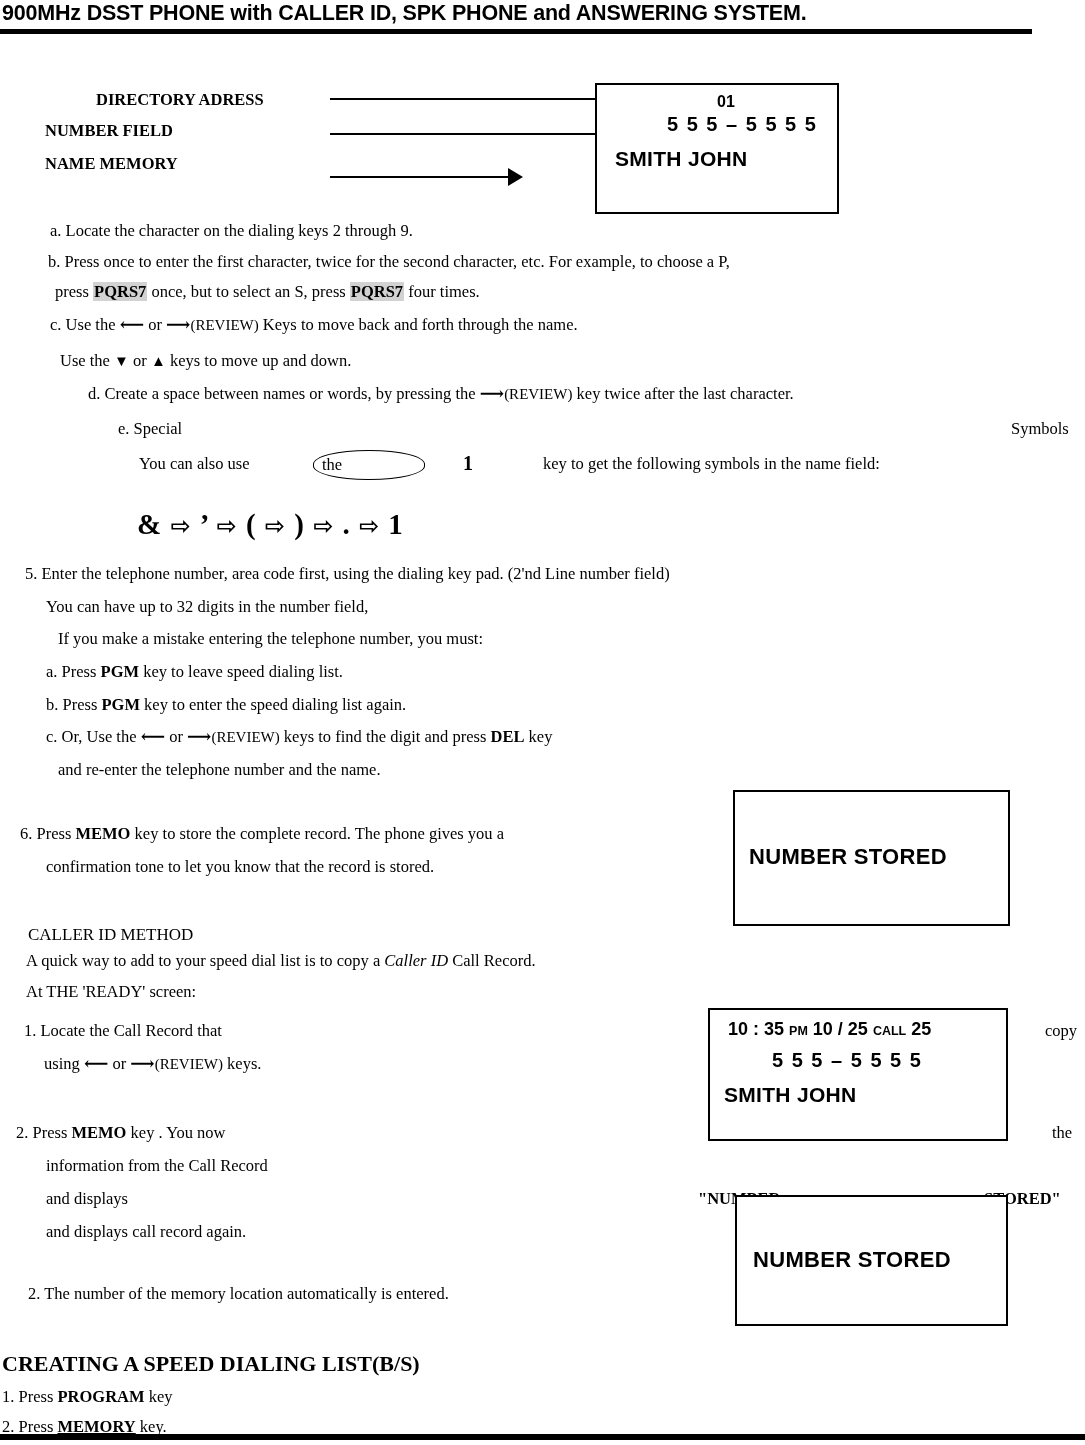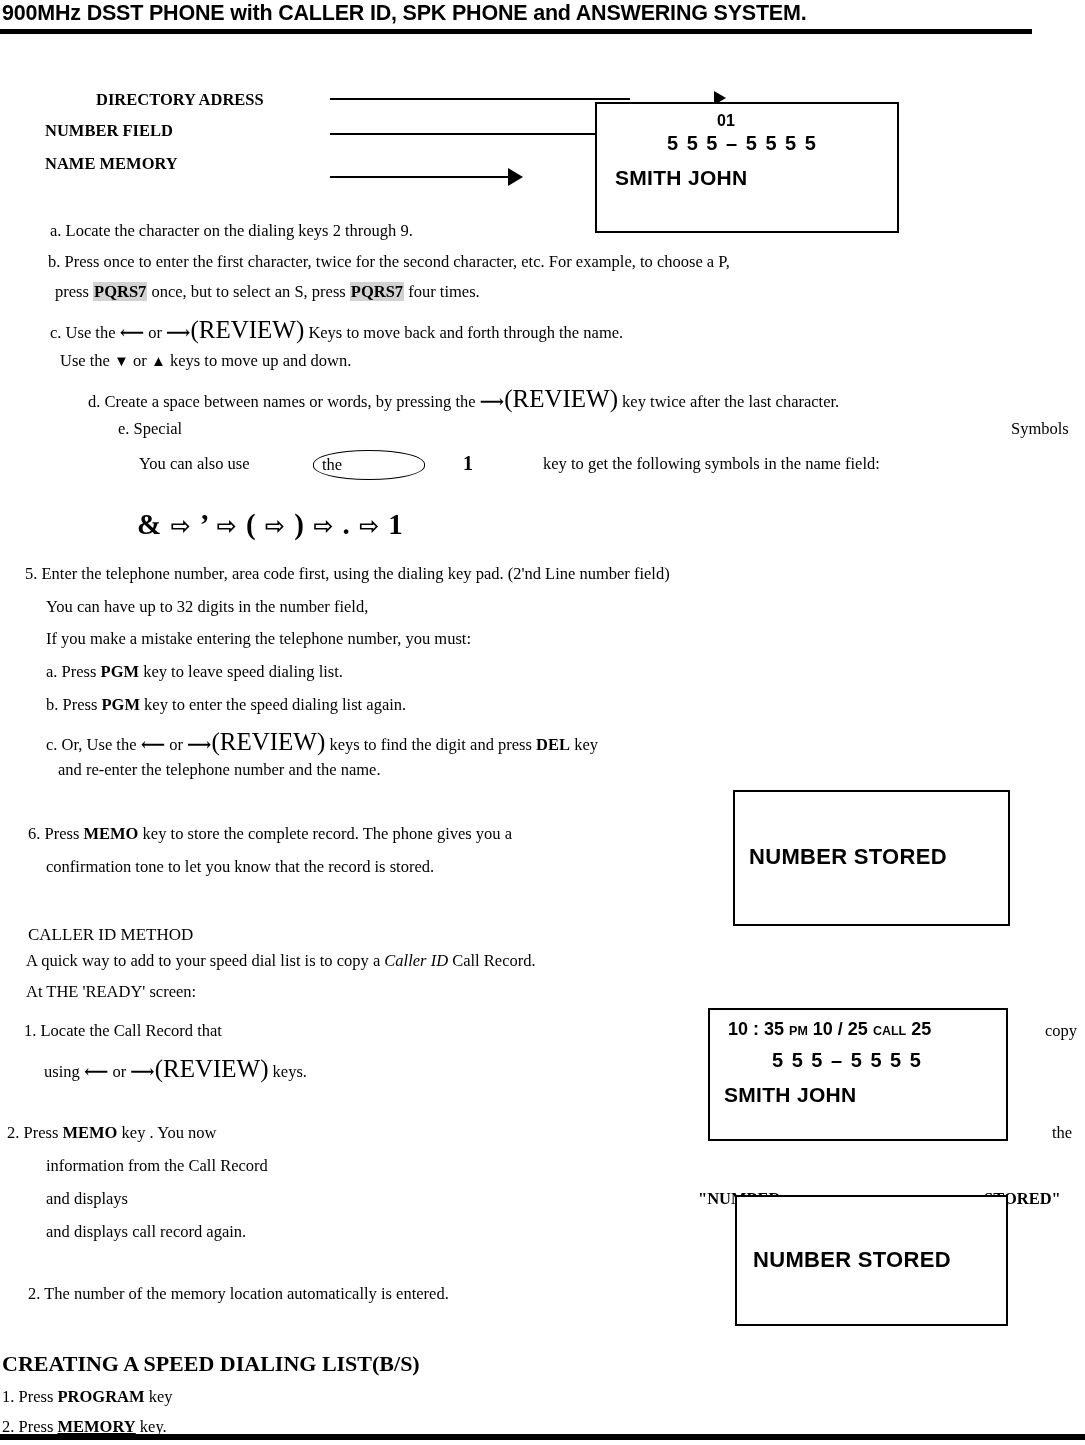--- a/index.html
+++ b/index.html
@@ -57,23 +57,22 @@
     position: absolute;
     border: 2px solid #000;
     background: #fff;
     box-sizing: border-box;
     font-family: "Liberation Sans", "DejaVu Sans", sans-serif;
     font-weight: bold;
   }
   .lcd-main {
     left: 595px;
     top: 83px;
-    width: 304px;
+    width: 244px;
     height: 131px;
-    margin-top: 19px;
   }
   .lcd-main .addr {
     position: absolute;
     left: 120px;
     top: 8px;
     font-size: 16px;
     white-space: nowrap;
   }
   .lcd-main .num {
     position: absolute;
@@ -185,21 +184,21 @@
     text-align: justify;
   }
   .txt b { font-weight: bold; }
   .txt i { font-style: italic; }
   .shade {
     background: #d2d2d2;
     font-weight: bold;
     padding: 0 1px;
   }
   .review {
-    font-size: 25px;
+    font-size: 15px;
   }
   .bigarrow { font-size: 17px; font-weight: bold; }
   .updown { font-size: 15px; }
 
   
   .ellipse-the {
     position: absolute;
     left: 313px;
     top: 450px;
     width: 110px;
@@ -315,37 +314,37 @@
   <span class="ar">⇨</span>
   <span>)</span>
   <span class="ar">⇨</span>
   <span>.</span>
   <span class="ar">⇨</span>
   <span>1</span>
 </div>
 
 <div class="txt" style="left:25px; top:565px;">5.  Enter the telephone number, area code first, using the dialing key pad. (2'nd Line number field)</div>
 <div class="txt" style="left:46px; top:598px;">You can have up to 32 digits in the number field,</div>
-<div class="txt" style="left:46px; top:630px;">If you make a mistake entering the telephone number, you must:</div>
+<div class="txt" style="left:58px; top:630px;">If you make a mistake entering the telephone number, you must:</div>
 
 <div class="txt" style="left:46px; top:663px;">
   <span>a.  Press </span><b>PGM</b><span> key to leave speed dialing list.</span>
 </div>
 
 <div class="txt" style="left:46px; top:696px;">
   <span>b.  Press </span><b>PGM</b><span> key to enter the speed dialing list again.</span>
 </div>
 
 <div class="txt" style="left:46px; top:728px;">
   <span>c.  Or, Use the  </span><span class="bigarrow">⟵</span><span> or  </span><span class="bigarrow">⟶</span><span class="review">(REVIEW)</span><span> keys to find the digit and press </span><b>DEL</b><span> key</span>
 </div>
 
 <div class="txt" style="left:58px; top:761px;">and re-enter the telephone number and the name.</div>
 
-<div class="txt" style="left:28px; top:825px;">
+<div class="txt" style="left:20px; top:825px;">
   <span>6.  Press </span><b>MEMO</b><span> key to store the complete record.  The phone gives you a</span>
 </div>
 <div class="txt" style="left:46px; top:858px;">confirmation tone to let you know that the record is stored.</div>
 
 <div class="lcd lcd-stored-1">
   <div class="stored-text">NUMBER STORED</div>
 </div>
 
 <div class="section-head" style="left:28px; top:925px;">CALLER ID METHOD</div>
 
@@ -366,21 +365,21 @@
     <span>10 : 35</span>
     <span class="sm">PM</span>
     <span>10 / 25</span>
     <span class="sm">CALL</span>
     <span>25</span>
   </div>
   <div class="cid-line2">5 5 5 – 5 5 5 5</div>
   <div class="cid-line3">SMITH  JOHN</div>
 </div>
 
-<div class="txt" style="left:7px; top:1124px;">
+<div class="txt" style="left:16px; top:1124px;">
   <span>2.                        Press          </span><b>MEMO</b><span>          key          .          You          now</span>
 </div>
 <div class="txt" style="left:1052px; top:1124px;">the</div>
 
 <div class="txt" style="left:46px; top:1157px;">information from the Call Record</div>
 
 <div class="txt" style="left:46px; top:1190px;">and                                           displays</div>
 <div class="txt" style="left:698px; top:1190px; font-weight:bold;">"NUMBER</div>
 <div class="txt" style="left:984px; top:1190px; font-weight:bold;">STORED"</div>
 

